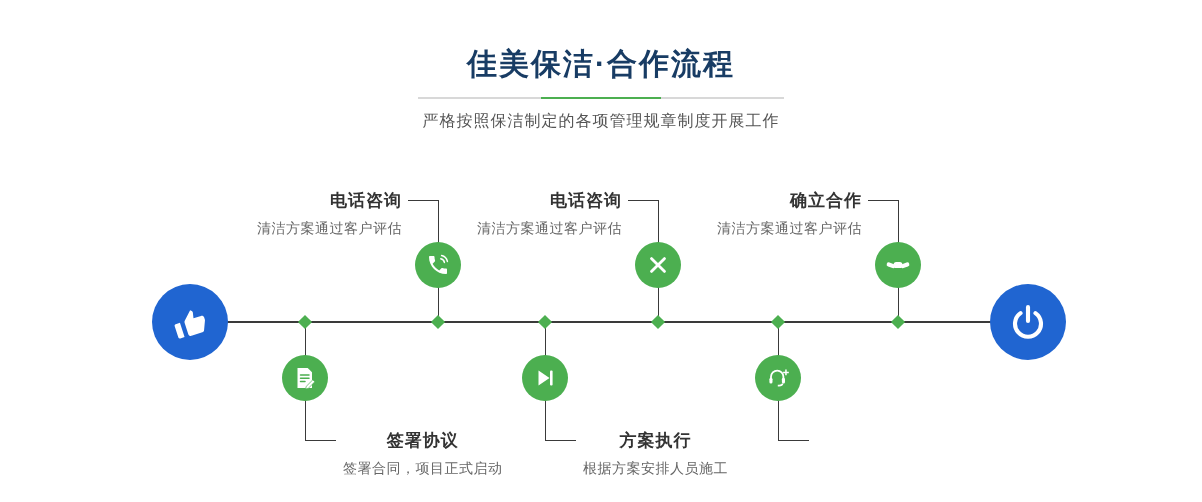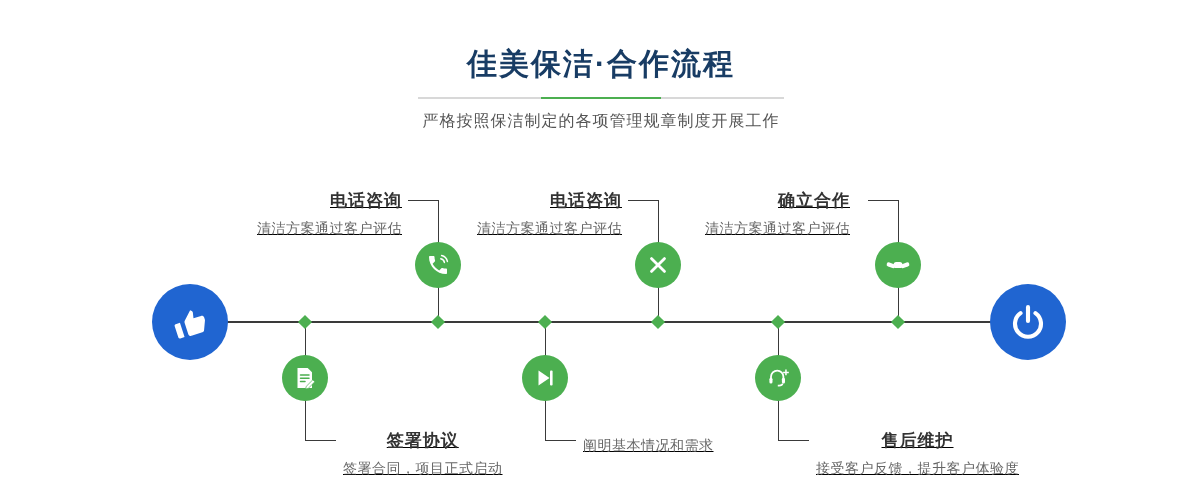--- a/index.html
+++ b/index.html
@@ -67,28 +67,28 @@
     z-index: 3;
   }
   .step-icon svg { width: 24px; height: 24px; }
   #icon-phone     { left: 415px; top: 242px; }
   #icon-design    { left: 635px; top: 242px; }
   #icon-handshake { left: 875px; top: 242px; }
   #icon-contract  { left: 282px; top: 355px; }
   #icon-execute   { left: 522px; top: 355px; }
   #icon-service   { left: 755px; top: 355px; }
   
-  .label { position: absolute; z-index: 4; white-space: nowrap; text-decoration: underline; }
+  .label { position: absolute; z-index: 4; white-space: nowrap; }
   .label.top { text-align: right; }
   .label.bottom { text-align: center; }
   .step-title { font-size: 17px; font-weight: bold; color: #333; letter-spacing: 1px; }
   .step-desc { font-size: 14px; color: #666; margin-top: 8px; letter-spacing: 0.5px; }
   #label-phone     { right: 800px; top: 189px; }
   #label-design    { right: 580px; top: 189px; }
-  #label-handshake { right: 352px; top: 189px; }
+  #label-handshake { right: 340px; top: 189px; }
   #label-contract  { left: 343px; top: 429px; }
   #label-execute   { left: 583px; top: 429px; }
   #label-service   { left: 816px; top: 429px; }
 </style>
 </head>
 <body>
 
 <div class="canvas">
 
   <div class="page-title">佳美保洁·合作流程</div>
@@ -199,20 +199,17 @@
   </div>
   <div class="label top" id="label-handshake">
     <div class="step-title">确立合作</div>
     <div class="step-desc">清洁方案通过客户评估</div>
   </div>
   <div class="label bottom" id="label-contract">
     <div class="step-title">签署协议</div>
     <div class="step-desc">签署合同，项目正式启动</div>
   </div>
   <div class="label bottom" id="label-execute">
-    <div class="step-desc">阐明基本情况和需求</div>
-  </div>
-  <div class="label bottom" id="label-service">
-    <div class="step-title">售后维护</div>
-    <div class="step-desc">接受客户反馈，提升客户体验度</div>
+    <div class="step-title">方案执行</div>
+    <div class="step-desc">根据方案安排人员施工</div>
   </div>
 
 </div>
 
 </body></html>

